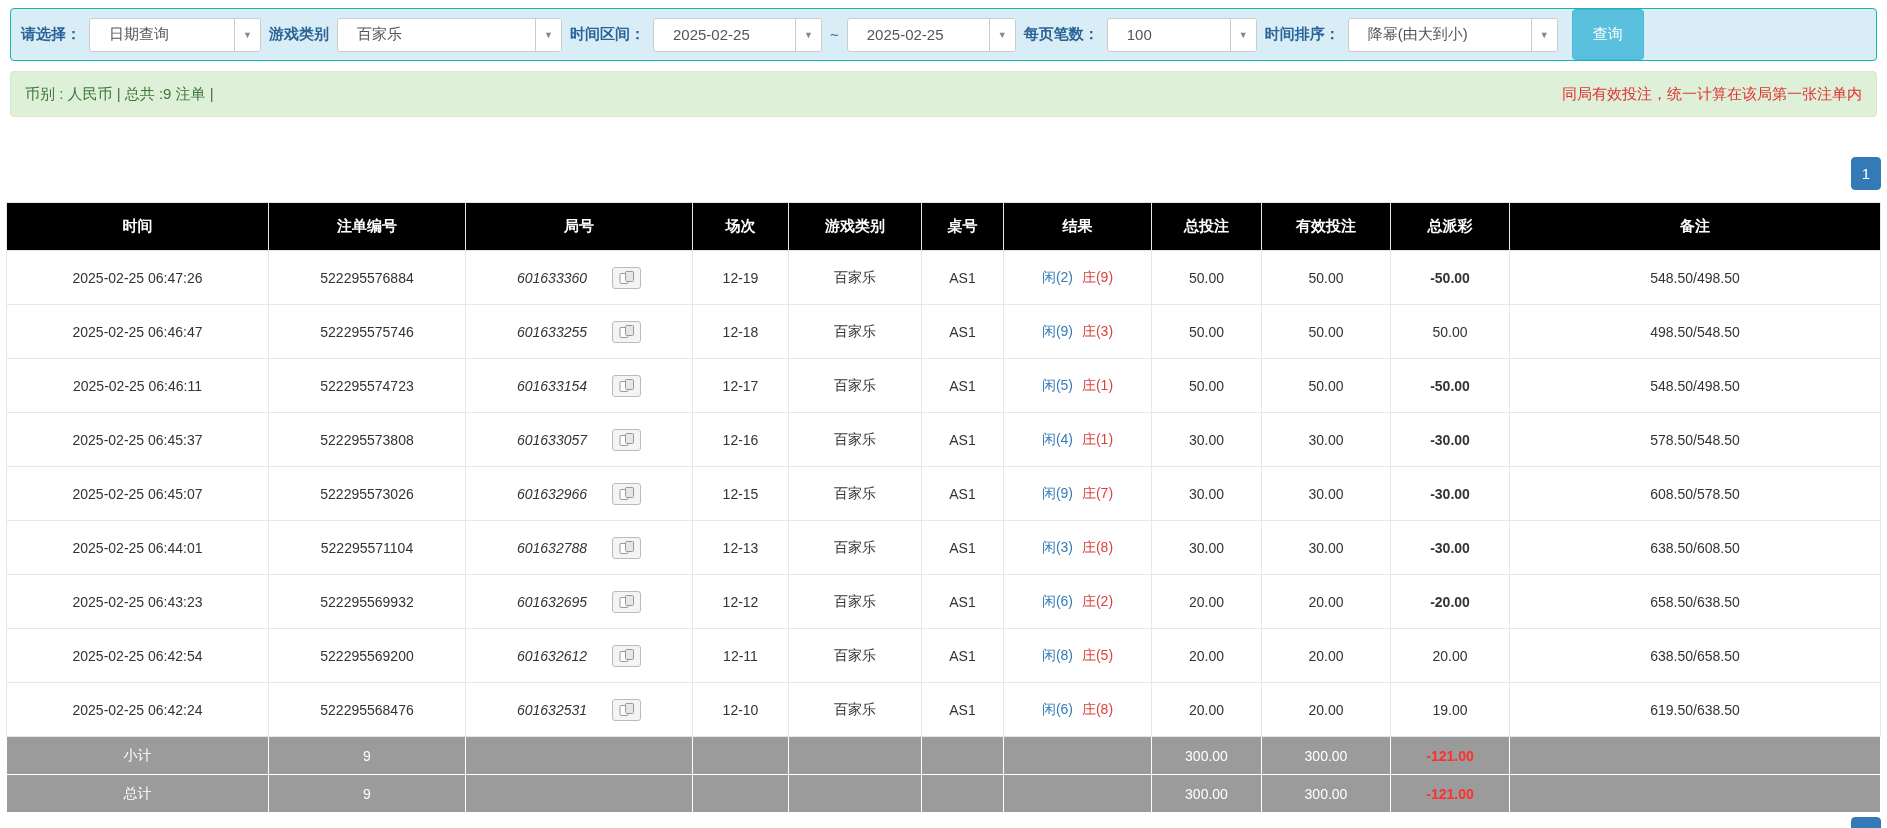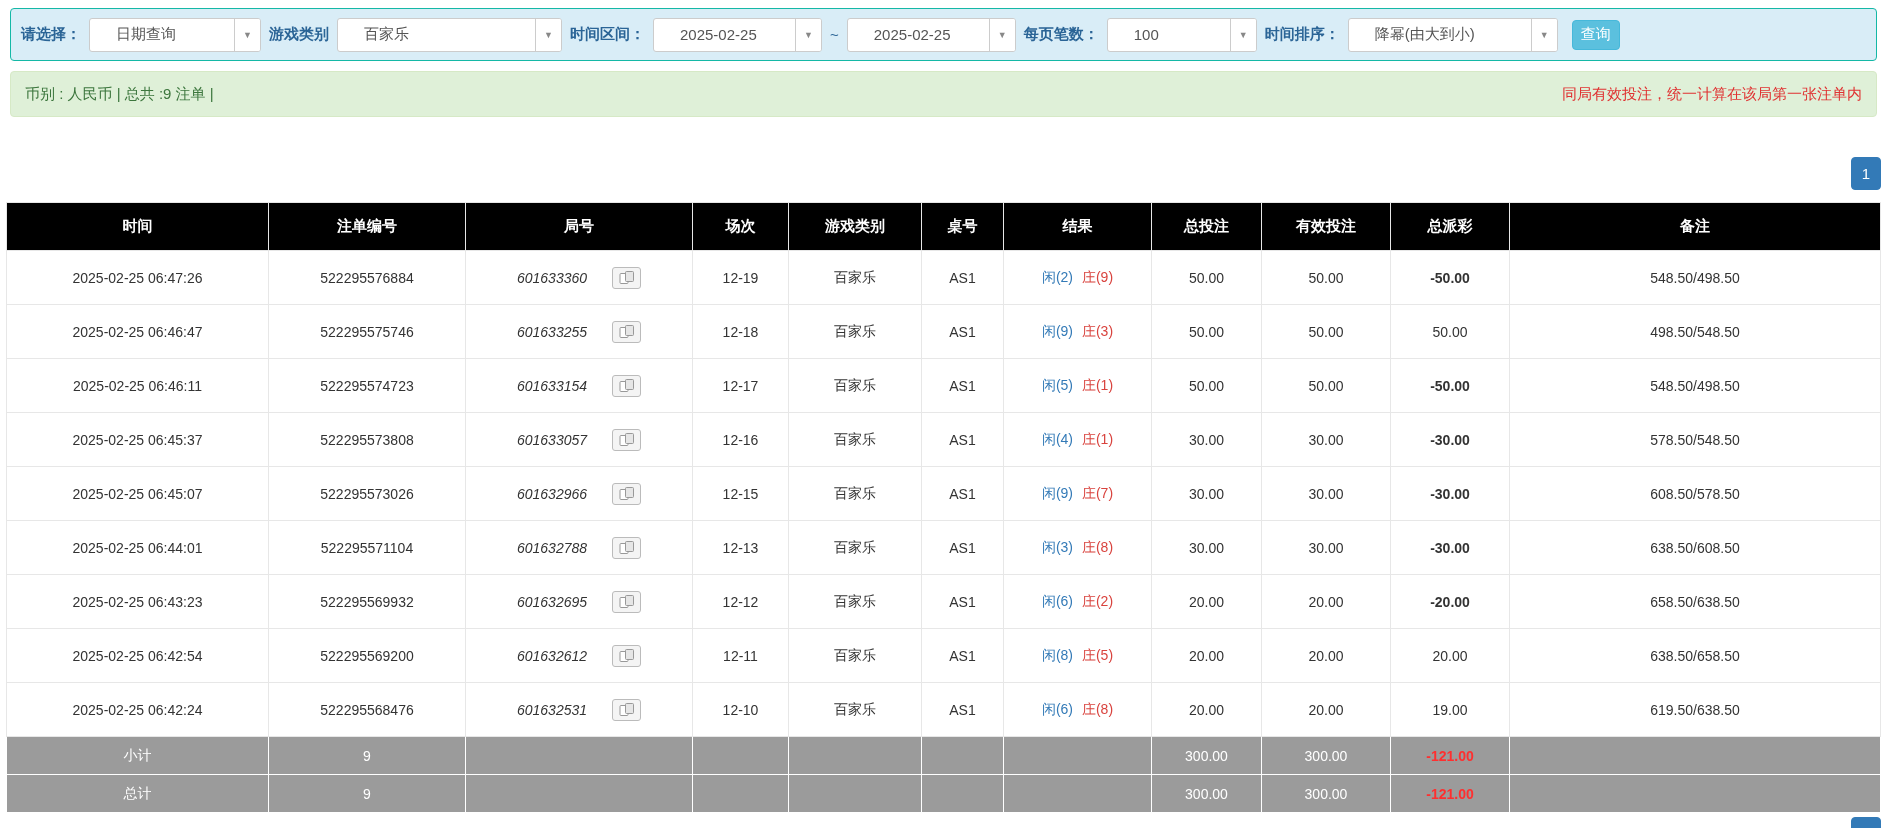--- a/index.html
+++ b/index.html
@@ -16,30 +16,30 @@
     background:#d9edf7; border:1px solid #14b8a6; border-radius:4px;
     display:flex; align-items:center; padding:0 10px; gap:8px;
     font-size:15px; white-space:nowrap;
   }
   .flabel { color:#2a6496; font-weight:bold; }
   .combo {
     display:flex; align-items:stretch; height:34px;
     background:#fff; border:1px solid #ccc; border-radius:3px;
     overflow:hidden; cursor:pointer;
   }
-  .combo-text { flex:1; display:flex; align-items:center; padding:0 26px; color:#555; overflow:hidden; }
+  .combo-text { flex:1; display:flex; align-items:center; padding:0 19px; color:#555; overflow:hidden; }
   .combo-caret {
     width:26px; border-left:1px solid #ccc; flex:0 0 26px;
     display:flex; align-items:center; justify-content:center;
     color:#888; font-size:9px; background:#fff;
   }
   .w-query{width:172px}.w-game{width:225px}.w-date{width:169px}.w-size{width:150px}.w-sort{width:210px}
   .tilde { color:#2a6496; }
   .btn-search {
-    margin-left:6px; height:30px; padding:0 8px;
+    margin-left:6px; height:51px; padding:0 20px;
     background:#5bc0de; border:1px solid #46b8da; border-radius:4px;
     color:#fff; font-size:15px; cursor:pointer;
   }
 
   
   .summary-bar {
     margin:10px 10px 0; height:46px;
     background:#dff0d8; border:1px solid #d6e9c6; border-radius:4px;
     display:flex; align-items:center; justify-content:space-between;
     padding:9px 14px; font-size:15px;

